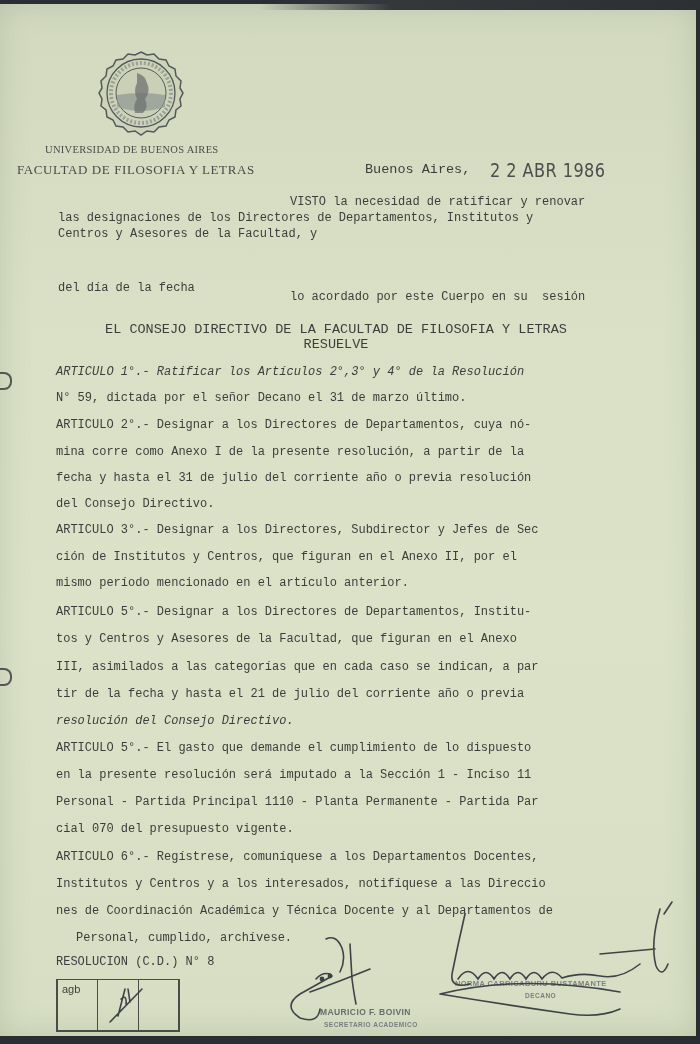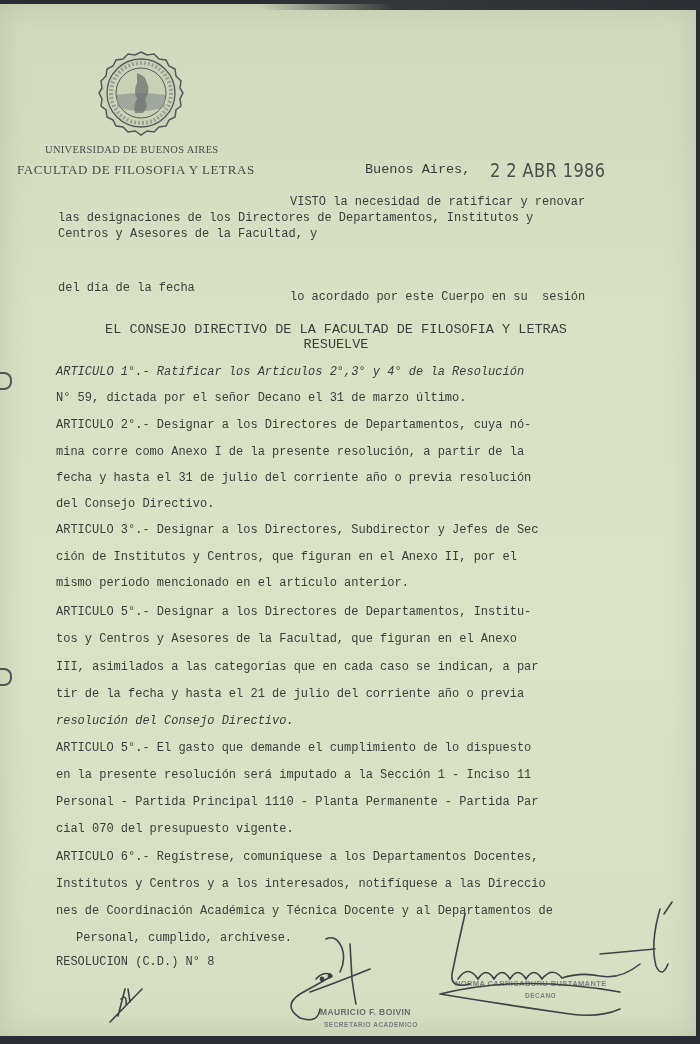--- a/index.html
+++ b/index.html
@@ -127,20 +127,27 @@
 
   <div>
     <div class="line" style="left:56px;top:845px;">ARTICULO 6°.- Regístrese, comuníquese a los Departamentos Docentes,</div>
     <div class="line" style="left:56px;top:872px;">Institutos y Centros y a los interesados, notifíquese a las Direccio</div>
     <div class="line" style="left:56px;top:899px;">nes de Coordinación Académica y Técnica Docente y al Departamentos de</div>
     <div class="line" style="left:60px;top:926px;margin-left:16px;">Personal, cumplido, archívese.</div>
   </div>
 
   <div class="line" style="left:56px;top:950px;">RESOLUCION (C.D.) N° 8</div>
 
+  <div class="initbox">
+    <div class="initcell">
+      <span class="initlabel">agb</span>
+    </div>
+    <div class="initcell"></div>
+    <div class="initcell"></div>
+  </div>
 
   <div class="signame" style="left:320px;top:1003px;">MAURICIO F. BOIVIN</div>
   <div class="sigtitle" style="left:324px;top:1017px;">SECRETARIO ACADEMICO</div>
   <div class="signame" style="left:455px;top:975px;font-size:7.5px;color:#7d8083;">NORMA CARRICABURU BUSTAMANTE</div>
   <div class="sigtitle" style="left:525px;top:988px;">DECANO</div>
 
   <svg class="sig" width="700" height="1044">
     <g fill="none" stroke="#3f4348" stroke-width="1.6" stroke-linecap="round">
 
       <path d="M118 1012 L125 985 M121 995 Q127 990 126 1000 M128 985 L130 998 M110 1018 L142 985"></path>

